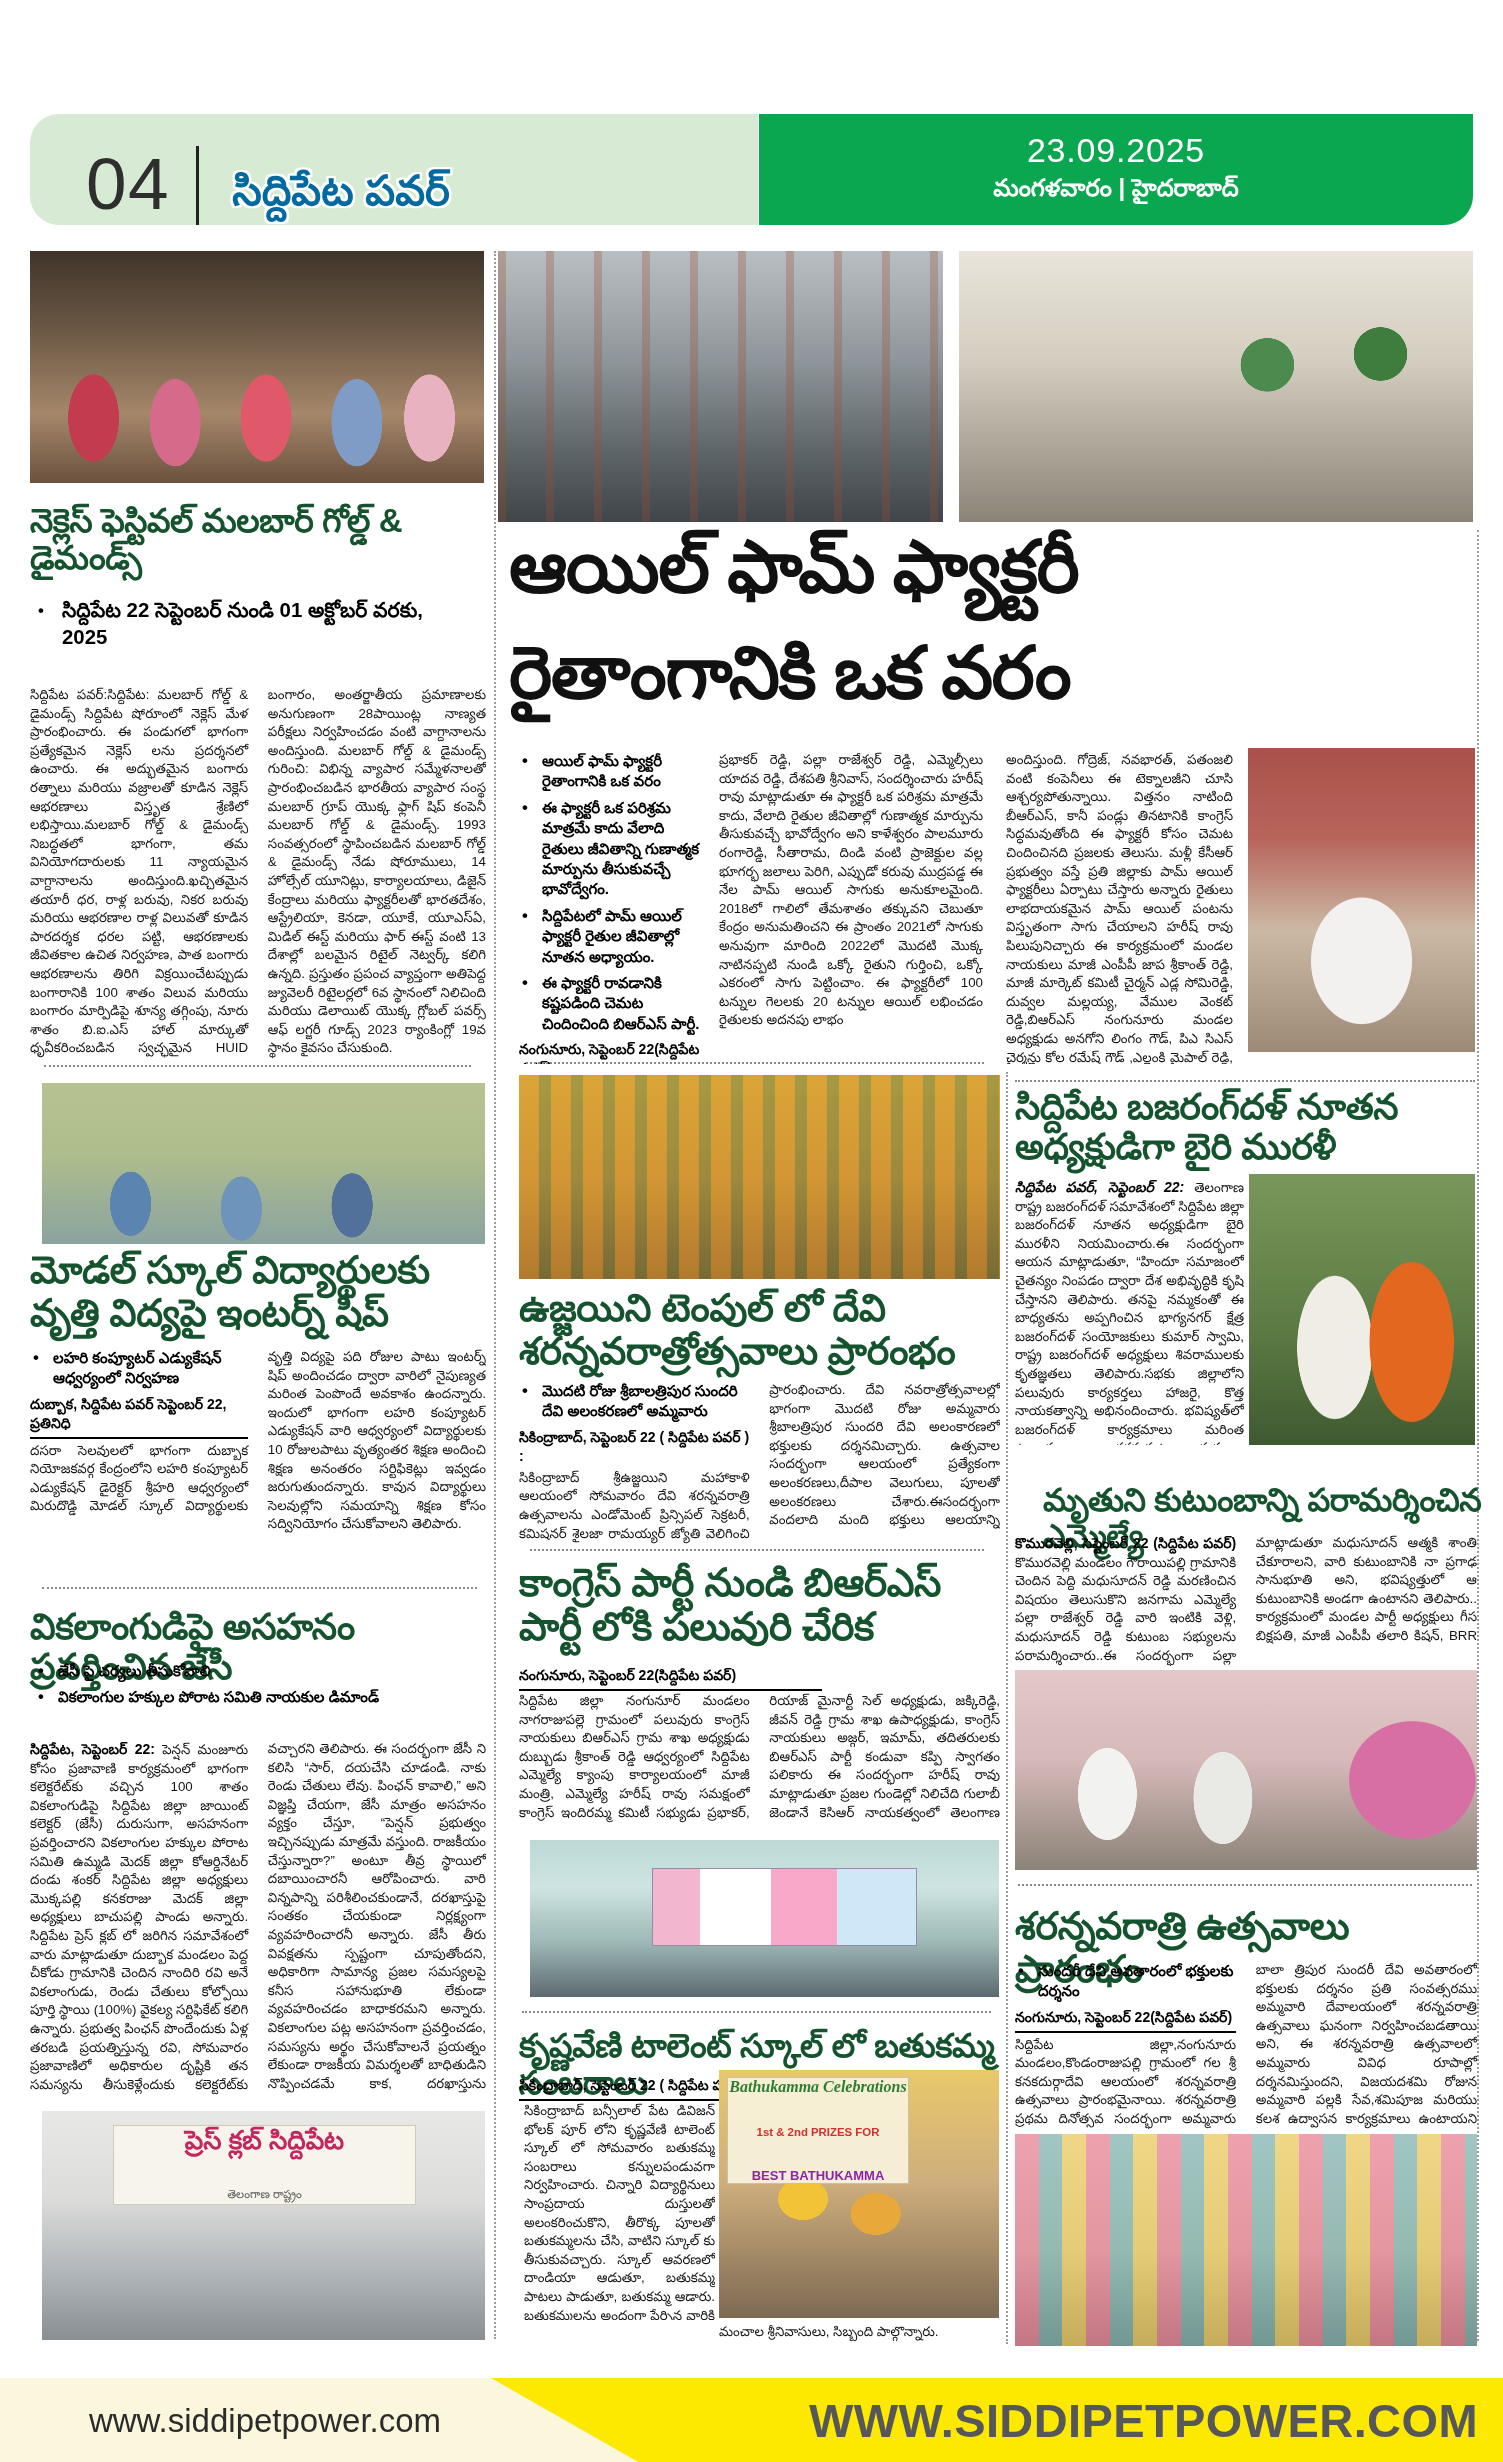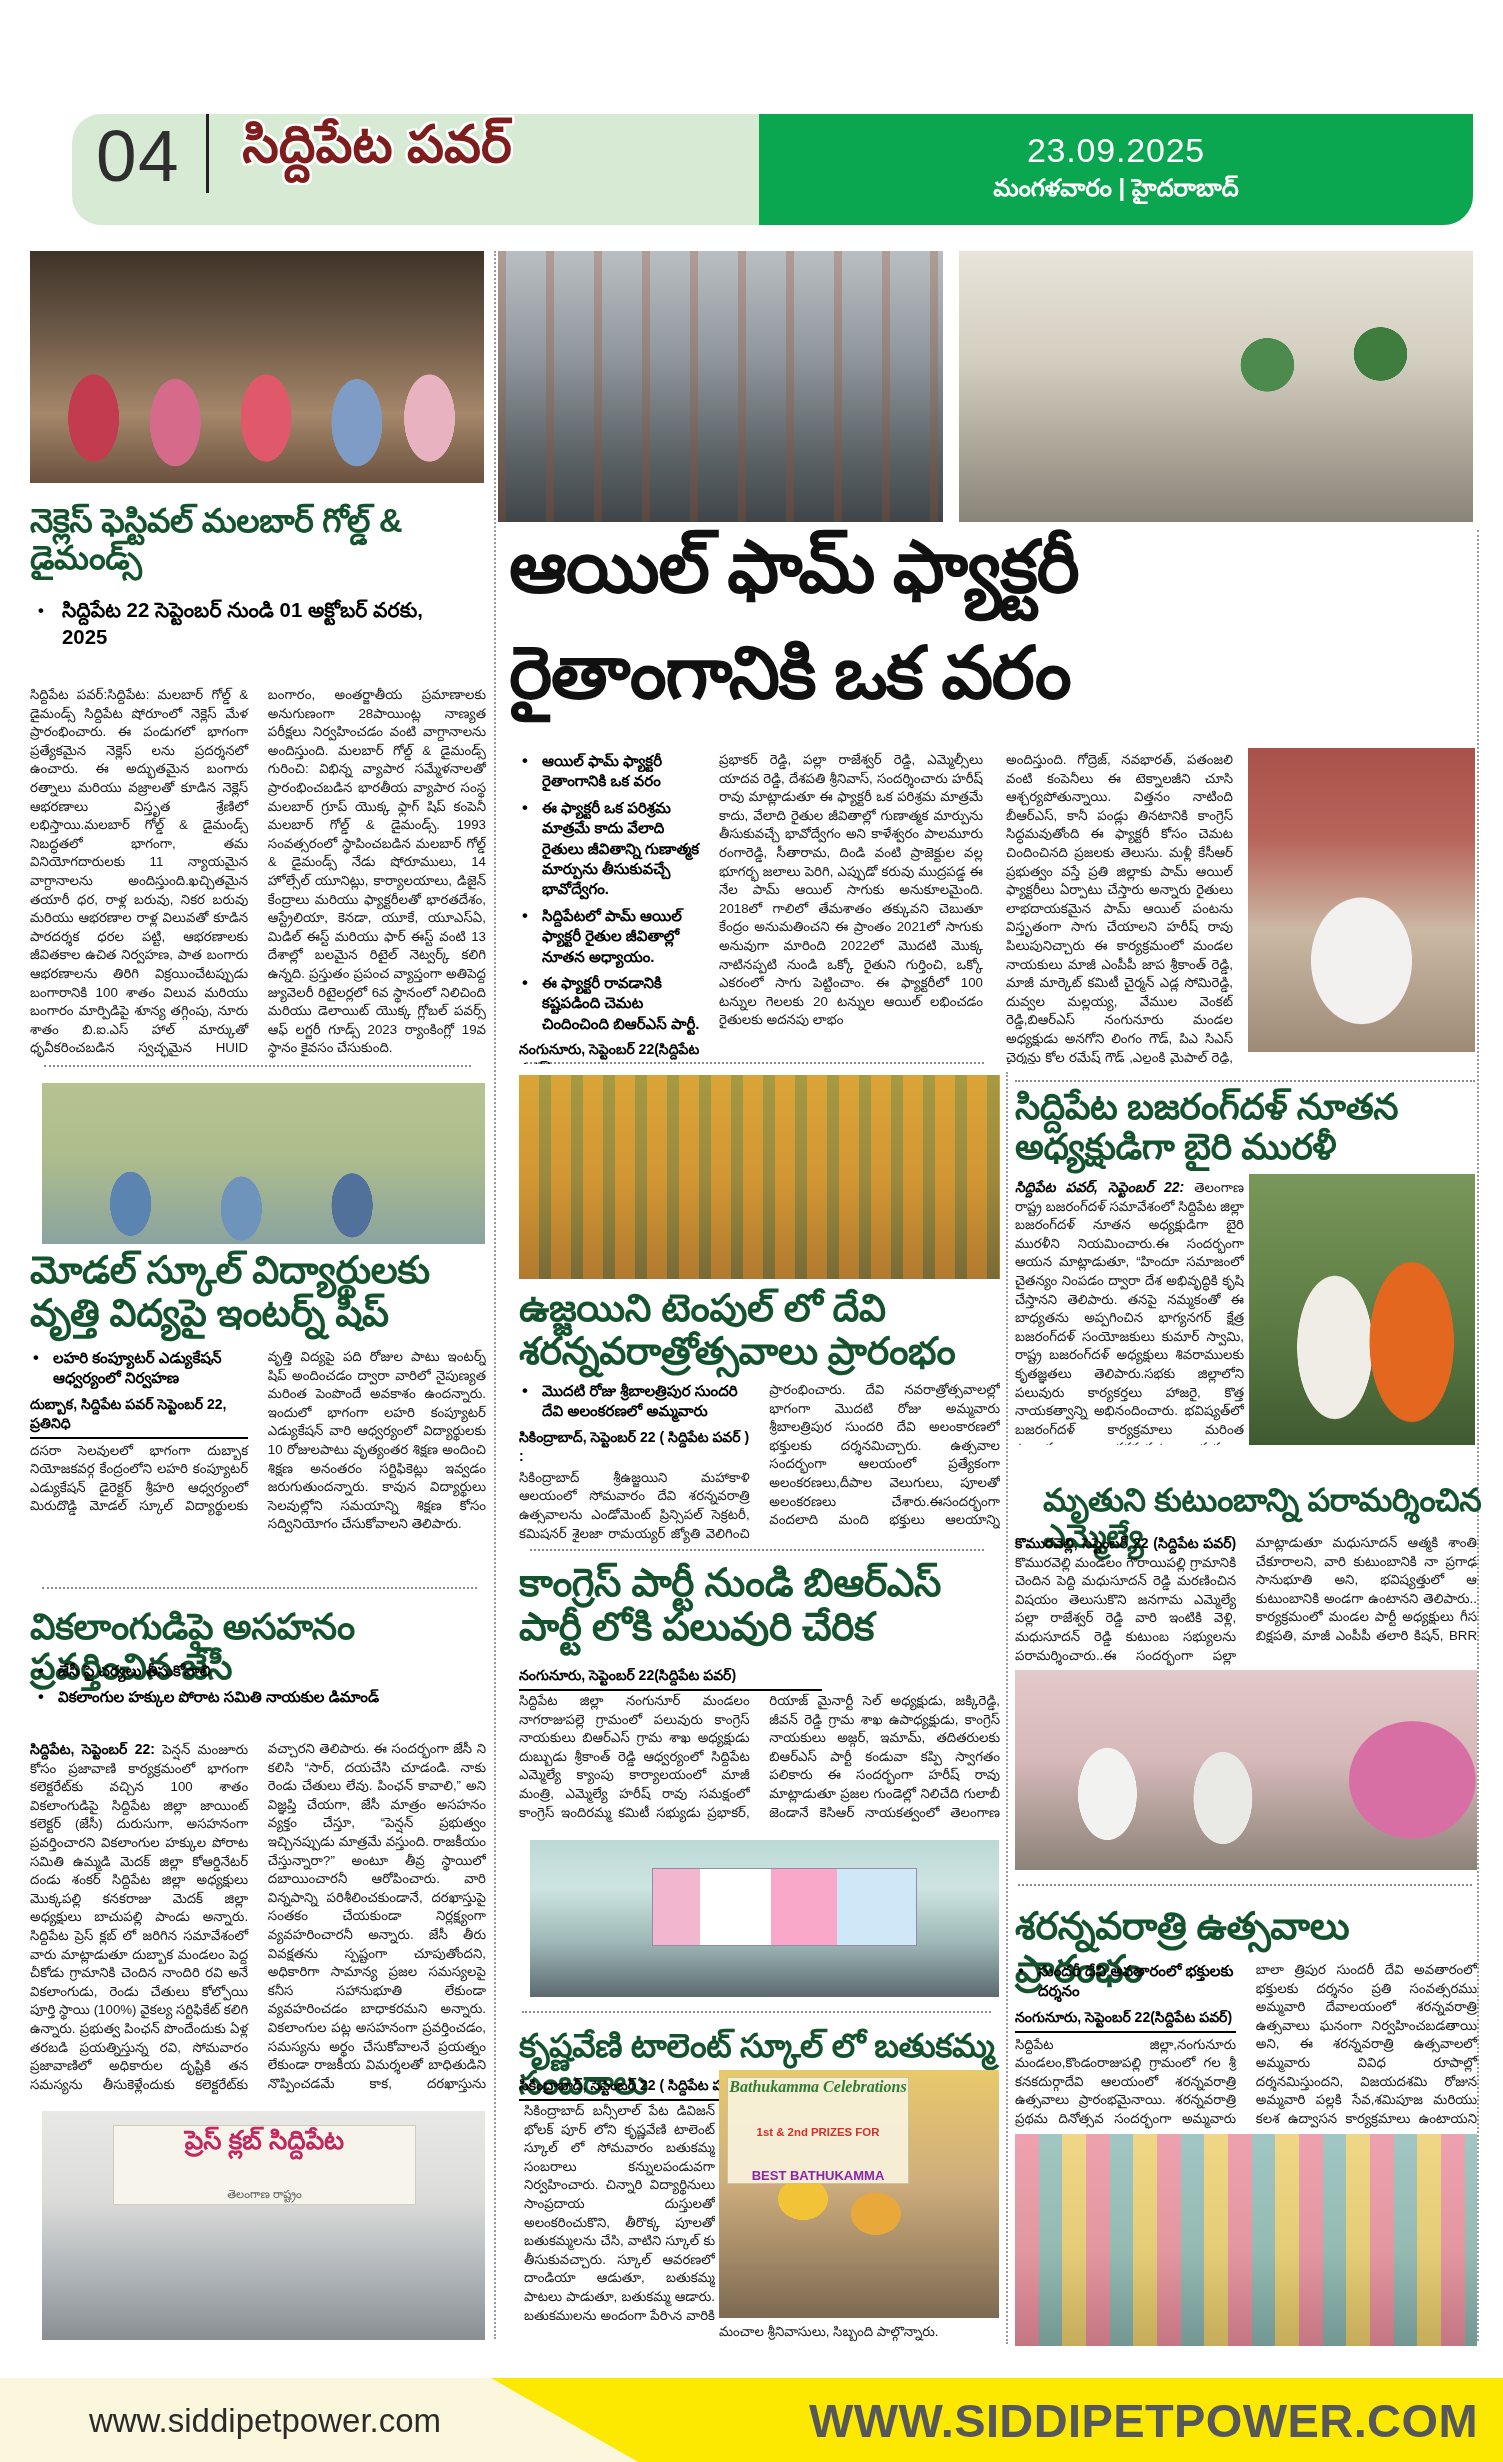--- a/index.html
+++ b/index.html
@@ -1,23 +1,23 @@
 <!DOCTYPE html>
 <html style="font-size:12px"><head>
 <meta charset="utf-8">
 <style>
   html,body{margin:0;padding:0;background:#e8e8e8;}
   .page{position:relative;width:1503px;height:2462px;background:#ffffff;overflow:hidden;
         font-family:"Liberation Sans", sans-serif;color:#1a1a1a;}
   
   #hdr-left{position:absolute;left:30px;top:114px;width:728px;height:111px;background:#d7ead3;
-            border-radius:29px 0 0 29px;display:flex;align-items:flex-start;padding-left:24px;box-sizing:border-box;margin-left:42px;}
+            border-radius:29px 0 0 29px;display:flex;align-items:flex-end;padding-left:56px;box-sizing:border-box;}
   #page-num{font-size:73px;font-weight:400;color:#2e2e2e;letter-spacing:1.5px;}
   #hdr-rule{width:3px;height:79px;background:#222;margin:0 33px 0 26px;}
-  #masthead{font-size:52px;font-weight:900;color:#7f1d1d;letter-spacing:0;
+  #masthead{font-size:42px;font-weight:900;color:#0369a1;letter-spacing:0;
             text-shadow:2.3px 0 0 #fff,-2.3px 0 0 #fff,0 2.3px 0 #fff,0 -2.3px 0 #fff,2.3px 2.3px 0 #fff,-2.3px -2.3px 0 #fff,2.3px -2.3px 0 #fff,-2.3px 2.3px 0 #fff;}
   #hdr-right{position:absolute;left:759px;top:114px;width:714px;height:111px;background:#0ba750;
              border-radius:0 0 29px 0;display:flex;flex-direction:column;align-items:center;justify-content:center;color:#fff;}
   #hdr-date{font-size:34px;font-weight:500;letter-spacing:0.8px;}
   #hdr-day{font-size:24px;font-weight:700;margin-top:4.5px;}
   
   .photo{position:absolute;overflow:hidden;background-color:#9a9a9a;}
   .headline{position:absolute;font-weight:800;color:#14532d;line-height:1.12;letter-spacing:-0.4px;}
   .mega{font-weight:900;color:#111;letter-spacing:-1.5px;line-height:1.0;position:absolute;}
   .bodytext{position:absolute;font-size:13.3px;line-height:18.6px;text-align:justify;color:#141414;

